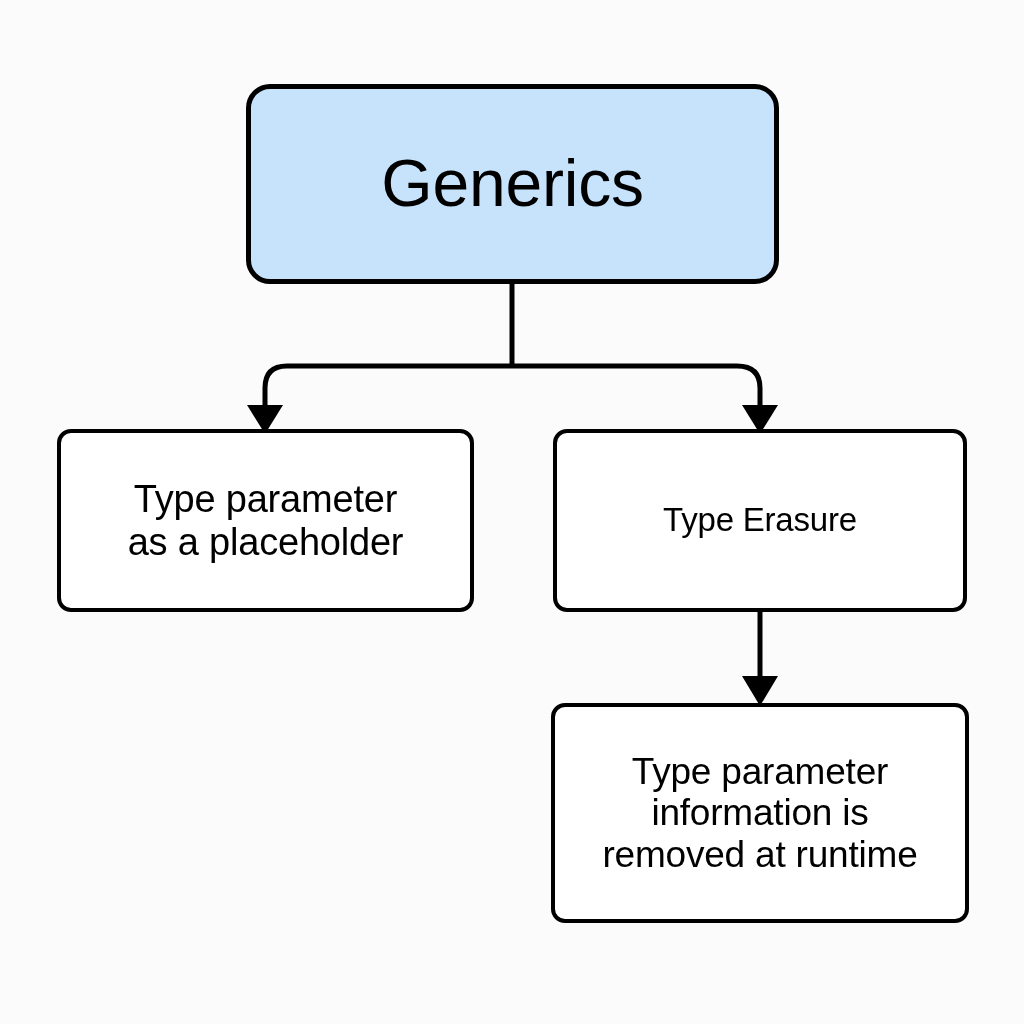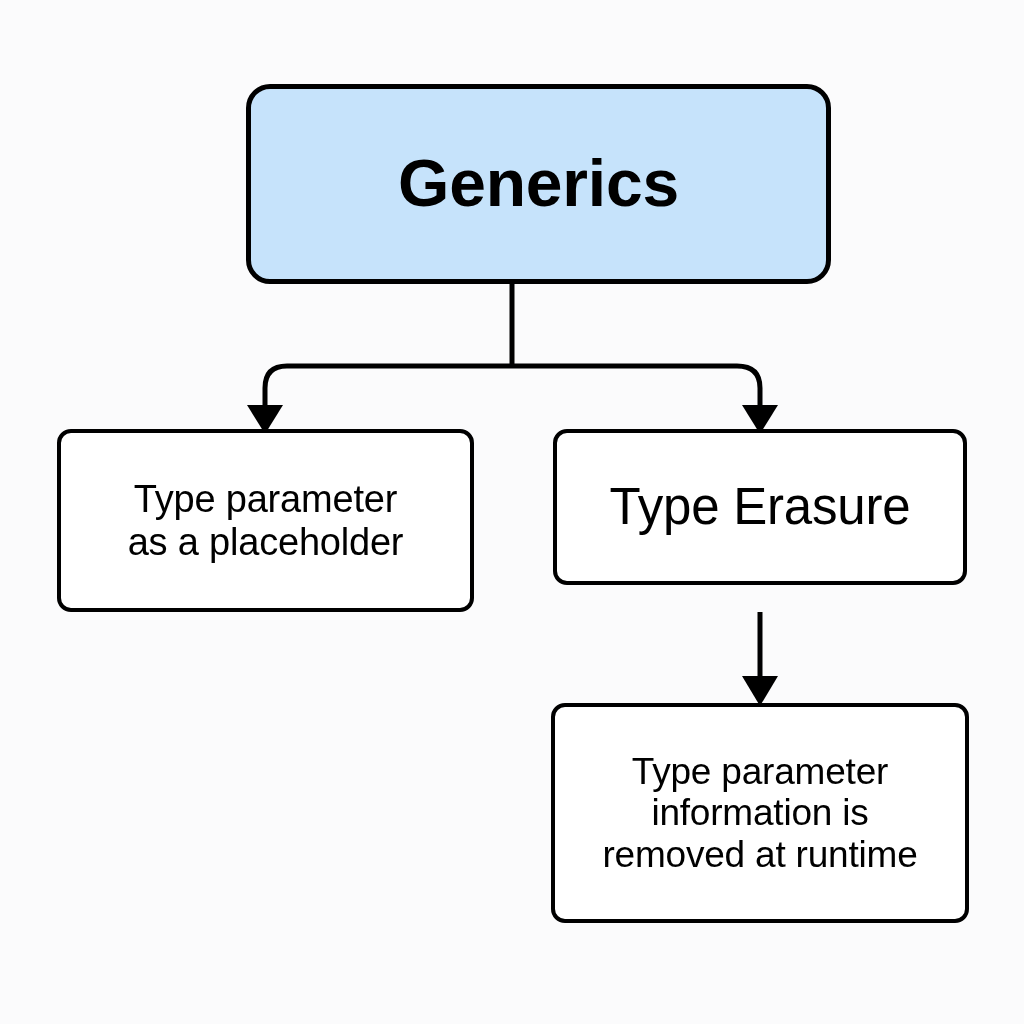--- a/index.html
+++ b/index.html
@@ -39,46 +39,46 @@
     text-align: center;
     color: #000000;
     line-height: 1.12;
     white-space: pre-line;
     letter-spacing: -0.2px;
   }
   
   #node-root {
     left: 246px;
     top: 84px;
-    width: 585px;
+    width: 533px;
     height: 200px;
     background: #c6e3fb;
     border-width: 5px;
     border-radius: 24px;
     font-size: 66px;
-    font-weight: 700;
+    font-weight: 400;
   }
   
   #node-left {
     left: 57px;
     top: 429px;
     width: 417px;
     height: 183px;
     background: #ffffff;
     font-size: 38px;
     padding: 0 14px;
   }
   
   #node-right {
     left: 553px;
     top: 429px;
     width: 414px;
-    height: 156px;
+    height: 183px;
     background: #ffffff;
-    font-size: 51px;
+    font-size: 33px;
     padding: 0 14px;
   }
   
   #node-leaf {
     left: 551px;
     top: 703px;
     width: 418px;
     height: 220px;
     background: #ffffff;
     font-size: 37px;

